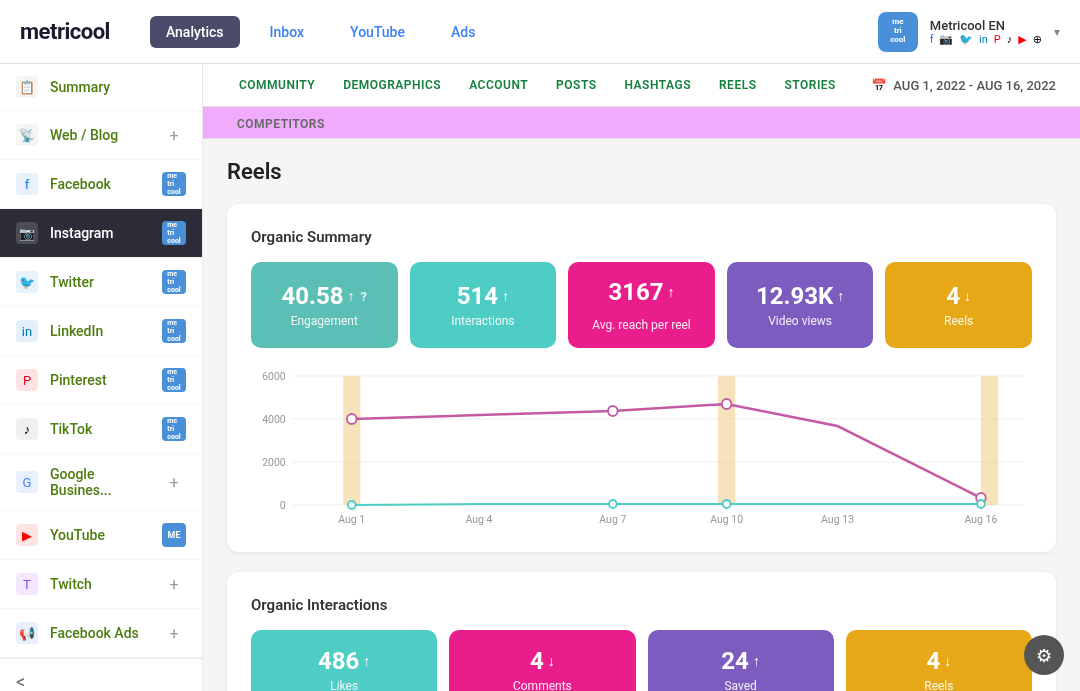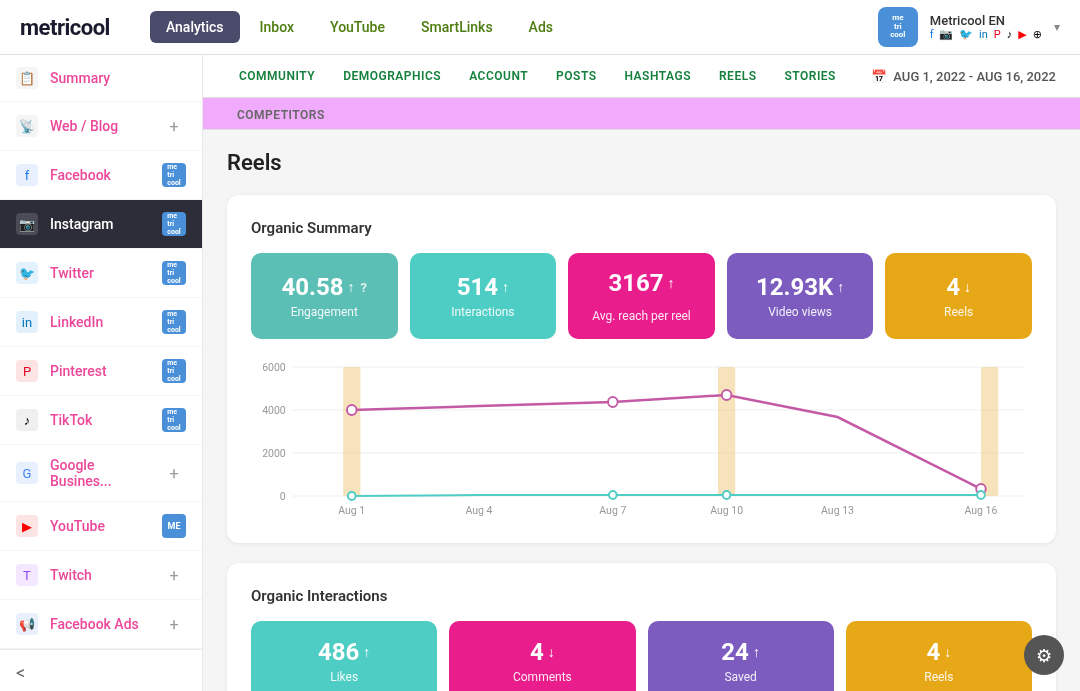--- a/index.html
+++ b/index.html
@@ -4,43 +4,43 @@
   <style>
     * { box-sizing: border-box; margin: 0; padding: 0; }
     body { font-family: -apple-system, BlinkMacSystemFont, 'Segoe UI', Roboto, sans-serif; background: #f5f5f5; display: flex; flex-direction: column; height: 691px; overflow: hidden; }
 
     
     .top-nav {
       background: white;
       display: flex;
       align-items: center;
       padding: 0 20px;
-      height: 55px;
+      height: 64px;
       border-bottom: 1px solid #e0e0e0;
       flex-shrink: 0;
       z-index: 10;
     }
     .logo {
       font-size: 22px;
       font-weight: 700;
       color: #1a1a2e;
       margin-right: 40px;
       letter-spacing: -0.5px;
     }
     .nav-items {
       display: flex;
-      gap: 4px;
+      gap: 14px;
       flex: 1;
     }
     .nav-item {
       padding: 8px 16px;
       border-radius: 6px;
       cursor: pointer;
       font-size: 14px;
-      color: #4d7c0f;
+      color: #3b82f6;
       font-weight: 500;
     }
     .nav-item.active {
       background: #4a4a6a;
       color: white;
     }
     .nav-right {
       display: flex;
       align-items: center;
       gap: 12px;
@@ -83,21 +83,21 @@
       border-bottom: 1px solid #f5f5f5;
     }
     .sidebar-item.active { background: #2d2d3a; }
     .sidebar-item.active .sidebar-label { color: white; }
     .sidebar-icon {
       width: 22px; height: 22px;
       border-radius: 4px;
       display: flex; align-items: center; justify-content: center;
       font-size: 14px; flex-shrink: 0;
     }
-    .sidebar-label { font-size: 14px; color: #ec4899; font-weight: 500; flex: 1; }
+    .sidebar-label { font-size: 14px; color: #4d7c0f; font-weight: 500; flex: 1; }
     .sidebar-action {
       width: 24px; height: 24px;
       border-radius: 50%;
       display: flex; align-items: center; justify-content: center;
       font-size: 16px; color: #999;
     }
     .sidebar-avatar {
       width: 24px; height: 24px;
       border-radius: 4px;
       background: #4a90d9;
@@ -270,21 +270,20 @@
 </head>
 <body>
 
 <div class="top-nav">
   <div class="logo">metricool</div>
   <div class="nav-items">
 
   <div class="nav-item active">Analytics</div>
       <div class="nav-item">Inbox</div>
       <div class="nav-item">YouTube</div>
-      <div class="nav-item">SmartLinks</div>
       <div class="nav-item">Ads</div>
     </div>
   <div class="nav-right">
     <div class="profile-badge">
       <span style="white-space:pre-line;font-size:8px;">me
 tri
 cool</span>
     </div>
     <div>
       <div class="profile-info">Metricool EN</div>

